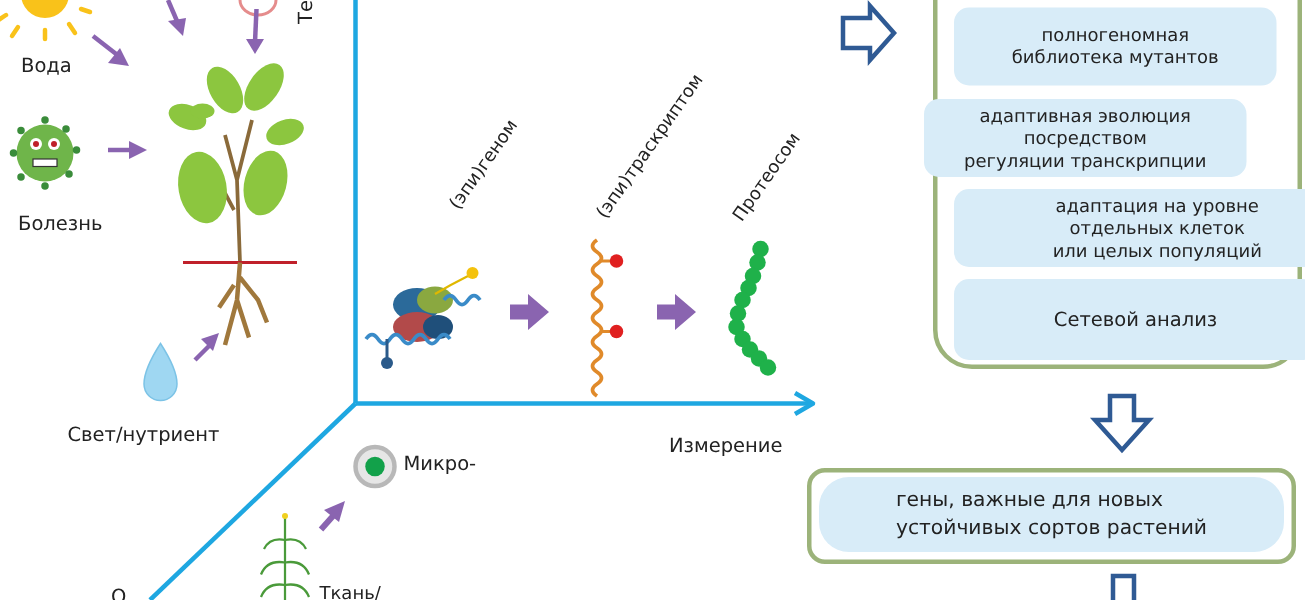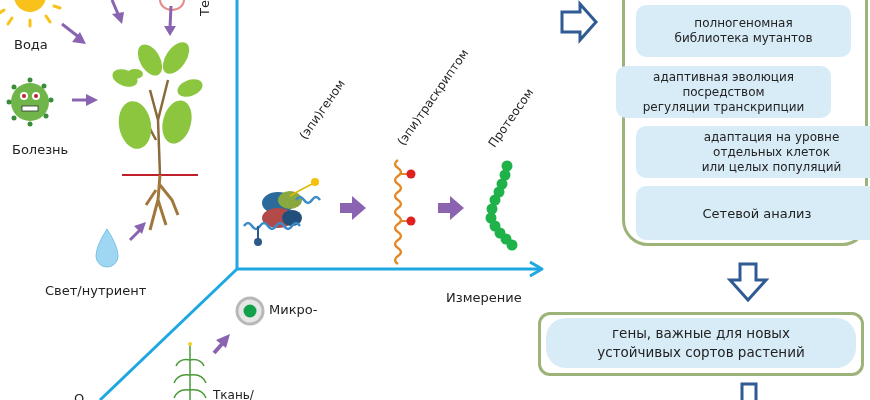--- a/index.html
+++ b/index.html
@@ -3,21 +3,21 @@
 <meta charset="utf-8">
 <style>
   html, body { margin:0; padding:0; background:#ffffff; }
   body { width:870px; height:400px; position:relative; overflow:hidden; font-family:"DejaVu Sans", sans-serif; color:#222; }
   .lbl { position:absolute; font-size:13px; color:#222; white-space:nowrap; }
   .rot { position:absolute; font-size:12px; color:#222; white-space:nowrap; transform-origin:left bottom; transform:rotate(-55deg); }
   .frame { position:absolute; border:3px solid #9cb37a; border-radius:26px; background:#fff; }
   .card { position:absolute; background:#d8ecf8; border-radius:10px; text-align:center; font-size:12px; color:#222; display:flex; align-items:center; justify-content:center; line-height:15px; }
   .card span { white-space:pre-line; }
   .bottom-frame { position:absolute; border:3px solid #9cb37a; border-radius:12px; background:#fff; }
-  .bottom-card { position:absolute; background:#d8ecf8; border-radius:20px; text-align:center; font-size:13.5px; display:flex; align-items:center; justify-content:center; line-height:19px; }
+  .bottom-card { position:absolute; background:#d8ecf8; border-radius:20px; text-align:left; font-size:13.5px; display:flex; align-items:center; justify-content:center; line-height:19px; }
   .bottom-card span { white-space:pre-line; }
   svg { position:absolute; left:0; top:0; }
 </style>
 </head>
 <body>
 
 <svg width="870" height="400" viewBox="0 0 870 400">
 
   <g>
     <circle cx="30" cy="-4" r="16" fill="#f9c21a"></circle>

